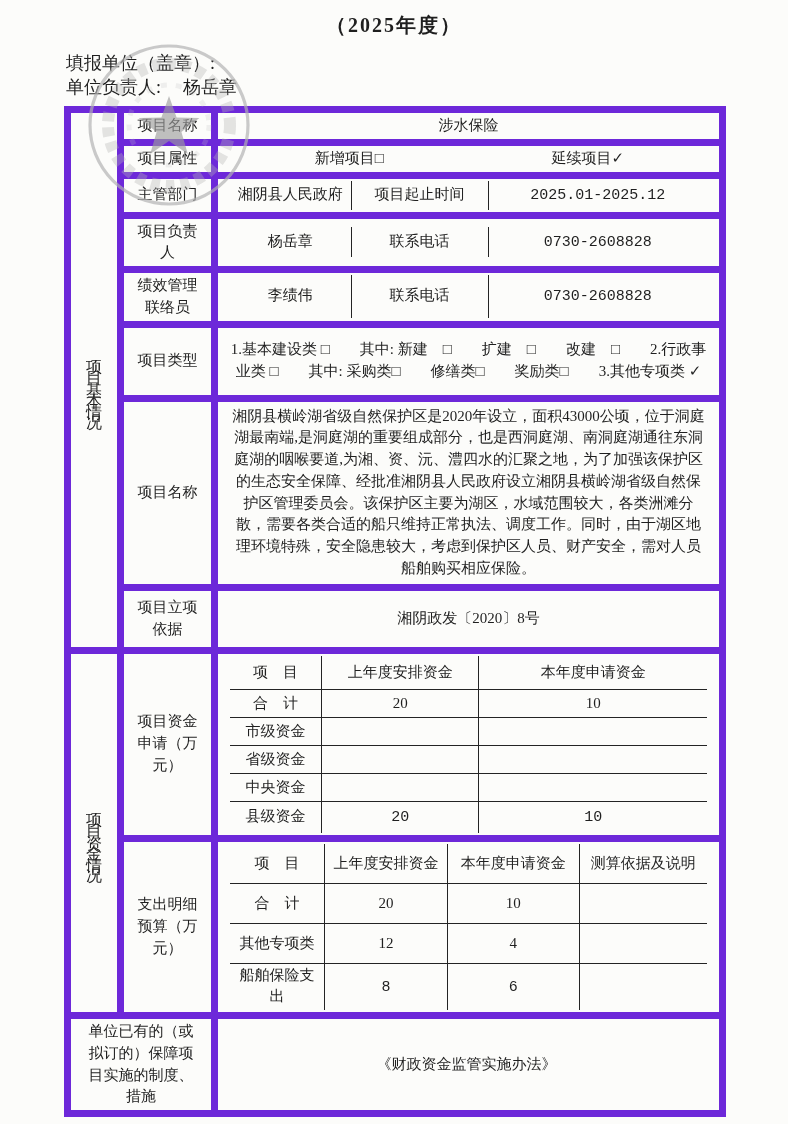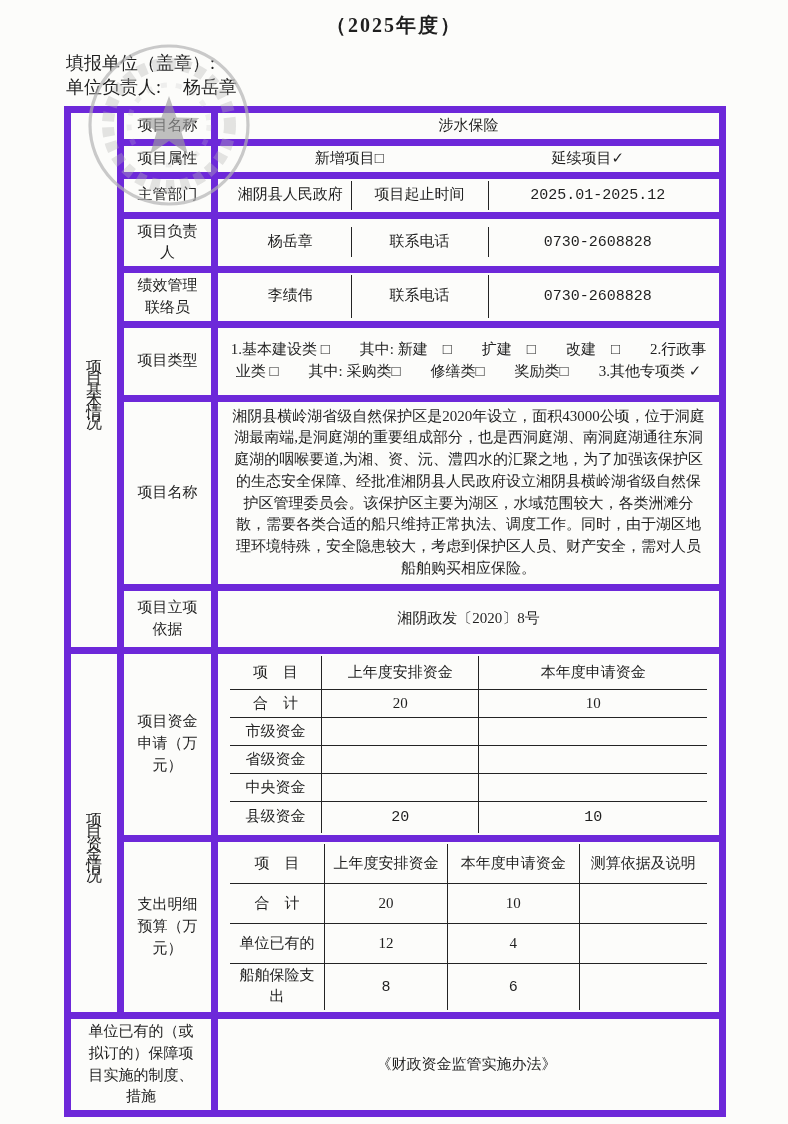--- a/index.html
+++ b/index.html
@@ -283,21 +283,21 @@
               <td>本年度申请资金</td>
               <td>测算依据及说明</td>
             </tr>
             <tr style="height:40px">
               <td>合　计</td>
               <td>20</td>
               <td>10</td>
               <td></td>
             </tr>
             <tr style="height:40px">
-              <td>单位已有的</td>
+              <td>其他专项类</td>
               <td>12</td>
               <td>4</td>
               <td></td>
             </tr>
             <tr style="height:40px">
               <td>船舶保险支出</td>
               <td>8</td>
               <td>6</td>
               <td></td>
             </tr>

